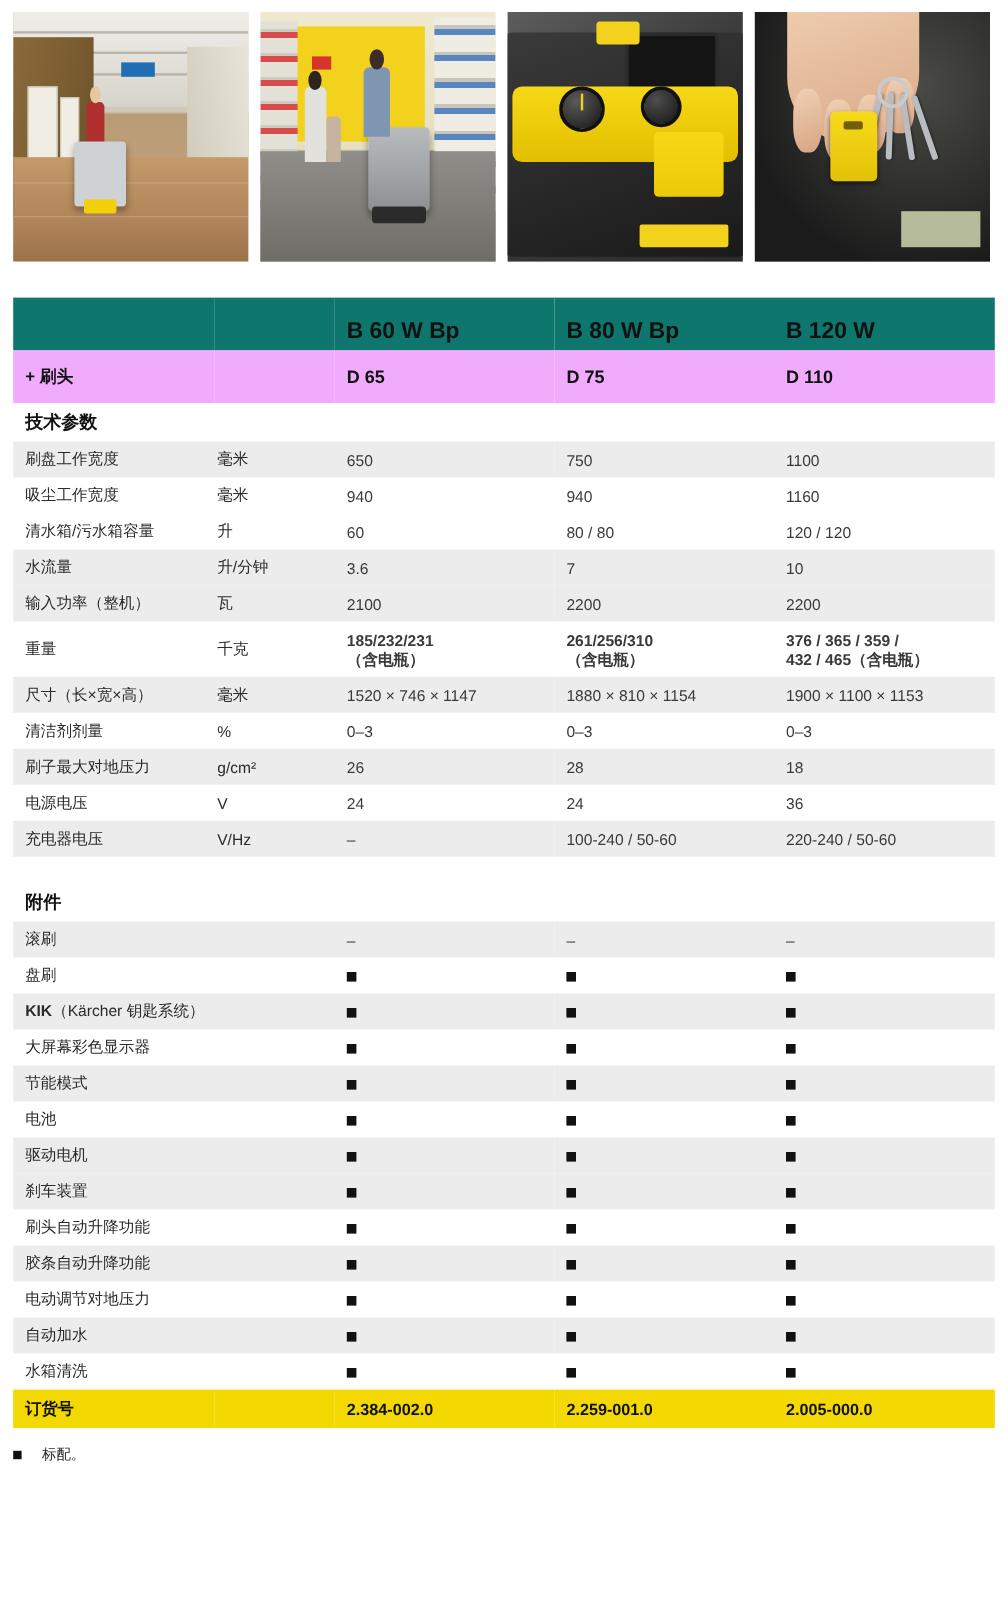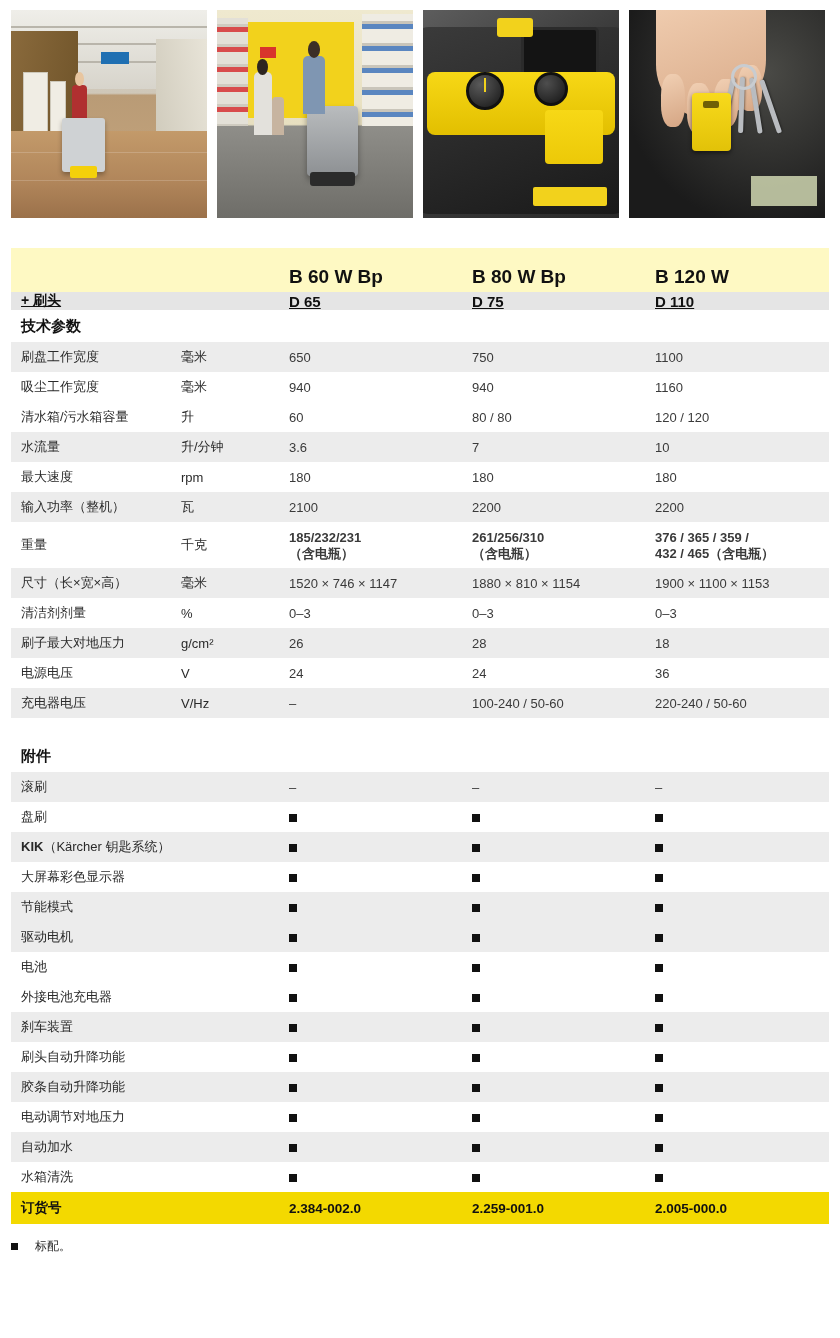--- a/index.html
+++ b/index.html
@@ -129,24 +129,24 @@
 
   td, th { padding: 0; vertical-align: middle; text-align: left; }
   .row td { height: 30px; font-size: 13px; color: #2a2a2a; }
   .row td.lbl { padding-left: 10px; margin-left: 28px; }
   .row td.unit { padding-left: 2px; }
   .row td.val { padding-left: 10px; color: #3a3a3a; }
   .shade td { background: #ececec; }
   .plain td { background: #ffffff; }
 
   
-  .hdr-models td { height: 44px; font-size: 19px; font-weight: bold; color: #111; background:#fef9c3; }
+  .hdr-models td { height: 44px; font-size: 19px; font-weight: bold; color: #111; background:#0f766e; }
   .hdr-models td.val { padding-left: 10px; vertical-align: bottom; padding-bottom: 4px; }
 
-  .hdr-brush td { height: 18px; font-size: 14px; font-weight: bold; color: #111; background:#e5e5e5;text-decoration:underline; }
+  .hdr-brush td { height: 44px; font-size: 14px; font-weight: bold; color: #111; background:#f0abfc; }
   .hdr-brush td.lbl { padding-left: 10px; }
   .hdr-brush td.val { padding-left: 10px; font-size: 15px; margin-top: 48px; }
 
   .section td { height: 32px; font-size: 15px; font-weight: bold; color: #111; background:#ffffff; }
   .section td.lbl { padding-left: 10px; }
 
   .spacer td { height: 22px; background:#fff; border:0; }
 
   .multi { line-height: 1.25; padding-top: 2px; padding-bottom: 0; font-weight: bold; }
   .row.tall2 td { height: 46px; }
@@ -293,27 +293,20 @@
           <td class="val">80 / 80</td>
           <td class="val">120 / 120</td>
         </tr>
         <tr class="row shade">
           <td class="lbl">水流量</td>
           <td class="unit">升/分钟</td>
           <td class="val">3.6</td>
           <td class="val">7</td>
           <td class="val">10</td>
         </tr>
-        <tr class="row plain">
-          <td class="lbl">最大速度</td>
-          <td class="unit">rpm</td>
-          <td class="val">180</td>
-          <td class="val">180</td>
-          <td class="val">180</td>
-        </tr>
         <tr class="row shade">
           <td class="lbl">输入功率（整机）</td>
           <td class="unit">瓦</td>
           <td class="val"> 2100</td>
           <td class="val">2200</td>
           <td class="val">2200</td>
         </tr>
         <tr class="row plain tall2">
           <td class="lbl">重量</td>
           <td class="unit">千克</td>
@@ -394,36 +387,29 @@
           <td class="val"><span class="sq"></span></td>
           <td class="val"><span class="sq"></span></td>
         </tr>
         <tr class="row shade">
           <td class="lbl">节能模式</td>
           <td class="unit"></td>
           <td class="val"><span class="sq"></span></td>
           <td class="val"><span class="sq"></span></td>
           <td class="val"><span class="sq"></span></td>
         </tr>
+        <tr class="row plain">
+          <td class="lbl">电池</td>
+          <td class="unit"></td>
+          <td class="val"><span class="sq"></span></td>
+          <td class="val"><span class="sq"></span></td>
+          <td class="val"><span class="sq"></span></td>
+        </tr>
         <tr class="row shade">
           <td class="lbl">驱动电机</td>
-          <td class="unit"></td>
-          <td class="val"><span class="sq"></span></td>
-          <td class="val"><span class="sq"></span></td>
-          <td class="val"><span class="sq"></span></td>
-        </tr>
-        <tr class="row plain">
-          <td class="lbl">电池</td>
-          <td class="unit"></td>
-          <td class="val"><span class="sq"></span></td>
-          <td class="val"><span class="sq"></span></td>
-          <td class="val"><span class="sq"></span></td>
-        </tr>
-        <tr class="row plain">
-          <td class="lbl">外接电池充电器</td>
           <td class="unit"></td>
           <td class="val"><span class="sq"></span></td>
           <td class="val"><span class="sq"></span></td>
           <td class="val"><span class="sq"></span></td>
         </tr>
         <tr class="row shade">
           <td class="lbl">刹车装置</td>
           <td class="unit"></td>
           <td class="val"><span class="sq"></span></td>
           <td class="val"><span class="sq"></span></td>

